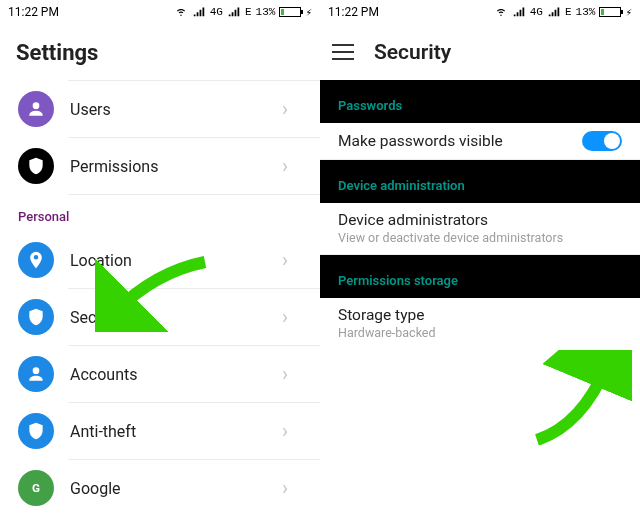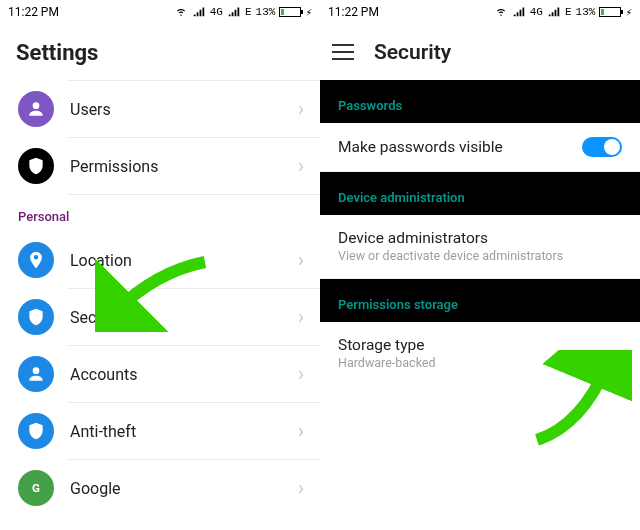--- a/index.html
+++ b/index.html
@@ -98,21 +98,21 @@
   }
   .section-header.teal {
     color: #009688;
     font-weight: 600;
     padding: 18px 18px 10px 18px;
   }
   .item {
     display: flex;
     align-items: center;
     min-height: 56px;
-    padding: 6px 16px 6px 18px;
+    padding: 6px 32px 6px 18px;
     position: relative;
   }
   .item + .item,
   .section-header + .item,
   .item.topline {
     border-top: 1px solid #eceaea;
   }
   .phone.left .item { border-top: none; }
   .phone.left .divider {
     height: 1px;
@@ -135,21 +135,21 @@
     font-size: 16px;
     color: #222;
     flex: 1;
   }
   .chev {
     color: #c7c7c7;
     font-size: 20px;
   }
   
   .row {
-    padding: 14px 18px;
+    padding: 8px 18px;
     display: flex;
     align-items: center;
     border-bottom: 1px solid #eee;
     gap: 12px;
     justify-content: space-between;
   }
   .row.noborder { border-bottom: none; }
   .row .txt { flex: 1; }
   .row .title { font-size: 15.5px; color: #222; }
   .row .sub { font-size: 12.5px; color: #9e9e9e; margin-top: 1px; line-height: 1.3; }

